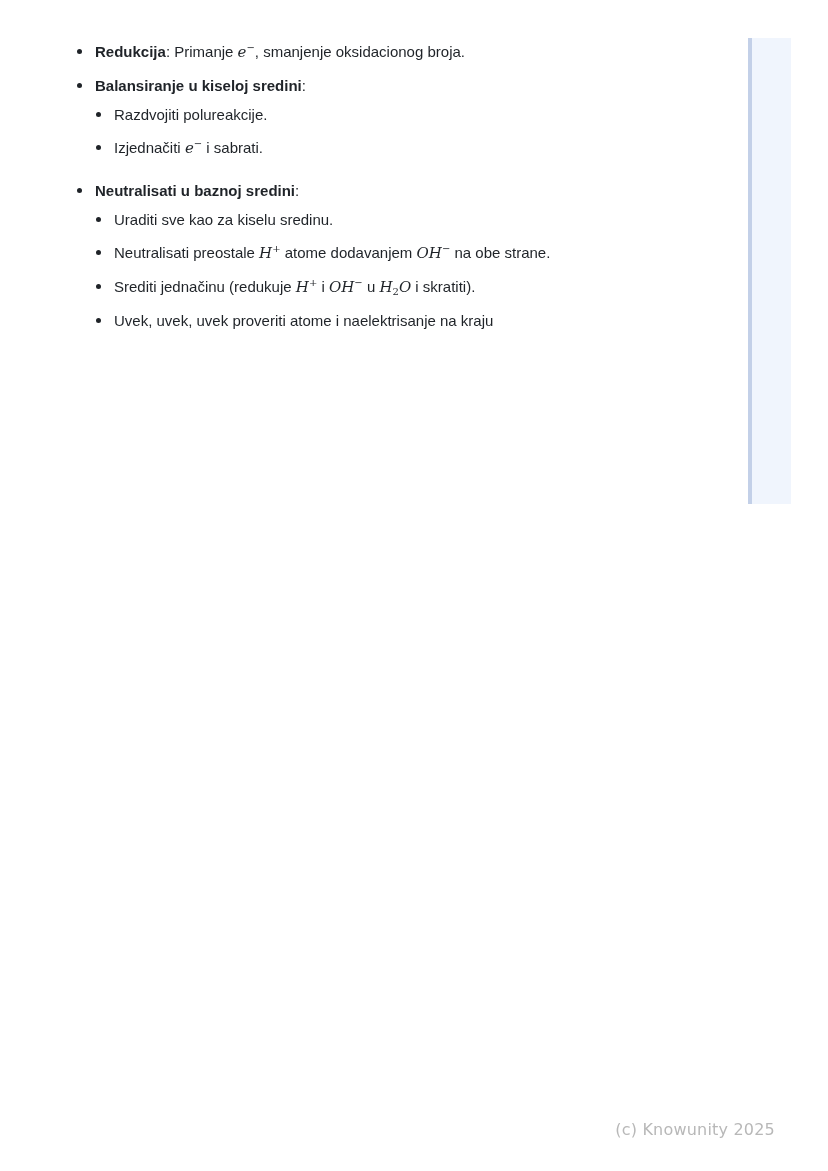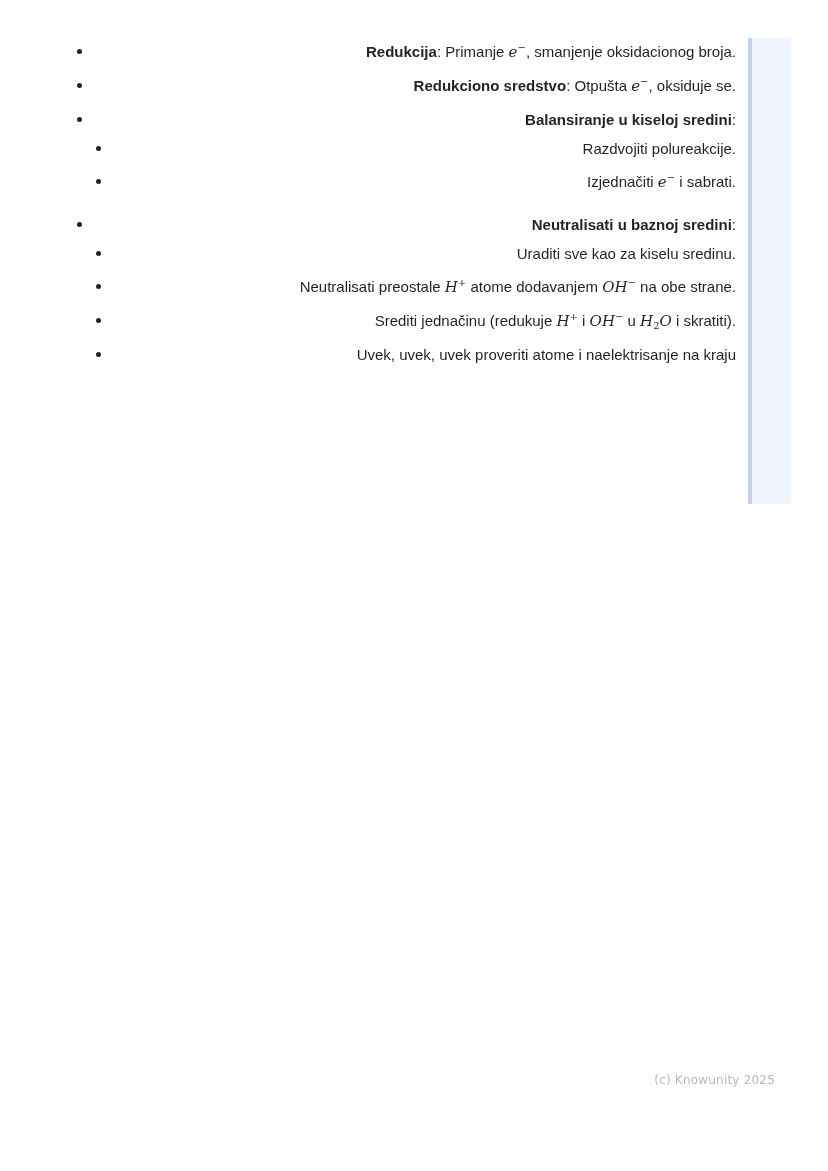--- a/index.html
+++ b/index.html
@@ -2,49 +2,48 @@
 <html><head>
   <meta charset="utf-8">
   <style>
     html, body { margin: 0; padding: 0; }
     body {
       width: 828px; height: 1171px; background: #ffffff; position: relative; overflow: hidden;
       font-family: "Liberation Sans", "DejaVu Sans", sans-serif; color: #1f2328;
     }
     .content { position: absolute; left: 0; top: 0; width: 740px; }
     ul.top { list-style: none; margin: 0; padding: 0; position: absolute; left: 76px; top: 41px; width: 660px; }
-    li.item { position: relative; padding-left: 19px; font-size: 15px; line-height: 21px; text-align: right; }
+    li.item { position: relative; padding-left: 19px; font-size: 15px; line-height: 21px; }
     li.item::before {
       content: ""; position: absolute; left: 1px; top: 8px; width: 5px; height: 5px; border-radius: 50%; background: #1f2328;
     }
     li.gap { margin-bottom: 12px; }
     .b { font-weight: bold; }
     ul.sub { list-style: none; margin: 0; padding: 0; }
     ul.sub li.item { margin-top: 8px; }
     ul.sub li.item + li.item { margin-top: 12px; }
     ul.sub { margin-top: 1px; margin-bottom: 21px; }
     .m { font-family: "DejaVu Serif", "Liberation Serif", serif; font-style: italic; font-size: 15px; }
     .m sup { font-size: 10px; font-style: normal; vertical-align: 6px; line-height: 0; }
     .m sub { font-size: 10px; font-style: normal; vertical-align: -3px; line-height: 0; }
     .side {
       position: absolute; left: 748px; top: 38px; width: 43px; height: 466px;
       background: #f0f5fd; border-left: 4px solid #c3d0e8; box-sizing: border-box;
     }
     .footer {
-      position: absolute; right: 53px; top: 1073px; font-size: 12px; color: #b8b8b8;
+      position: absolute; right: 53px; top: 1120px; font-size: 16px; color: #b8b8b8;
       font-family: "DejaVu Sans", sans-serif; letter-spacing: 0.2px;
     }
   </style>
 </head>
 <body>
 
 <div class="content">
   <ul class="top">
     <li class="item gap"><span class="b">Redukcija</span><span>: Primanje </span><span class="m"><span>e</span><sup>−</sup></span><span>, smanjenje oksidacionog broja.</span></li>
-    <li class="item gap"><span class="b">Redukciono sredstvo</span><span>: Otpušta </span><span class="m"><span>e</span><sup>−</sup></span><span>, oksiduje se.</span></li>
 
     <li class="item"><span class="b">Balansiranje u kiseloj sredini</span><span>:</span>
       <ul class="sub">
         <li class="item"><span>Razdvojiti polureakcije.</span></li>
         <li class="item"><span>Izjednačiti </span><span class="m"><span>e</span><sup>−</sup></span><span> i sabrati.</span></li>
       </ul>
     </li>
 
     <li class="item"><span class="b">Neutralisati u baznoj sredini</span><span>:</span>
       <ul class="sub">

